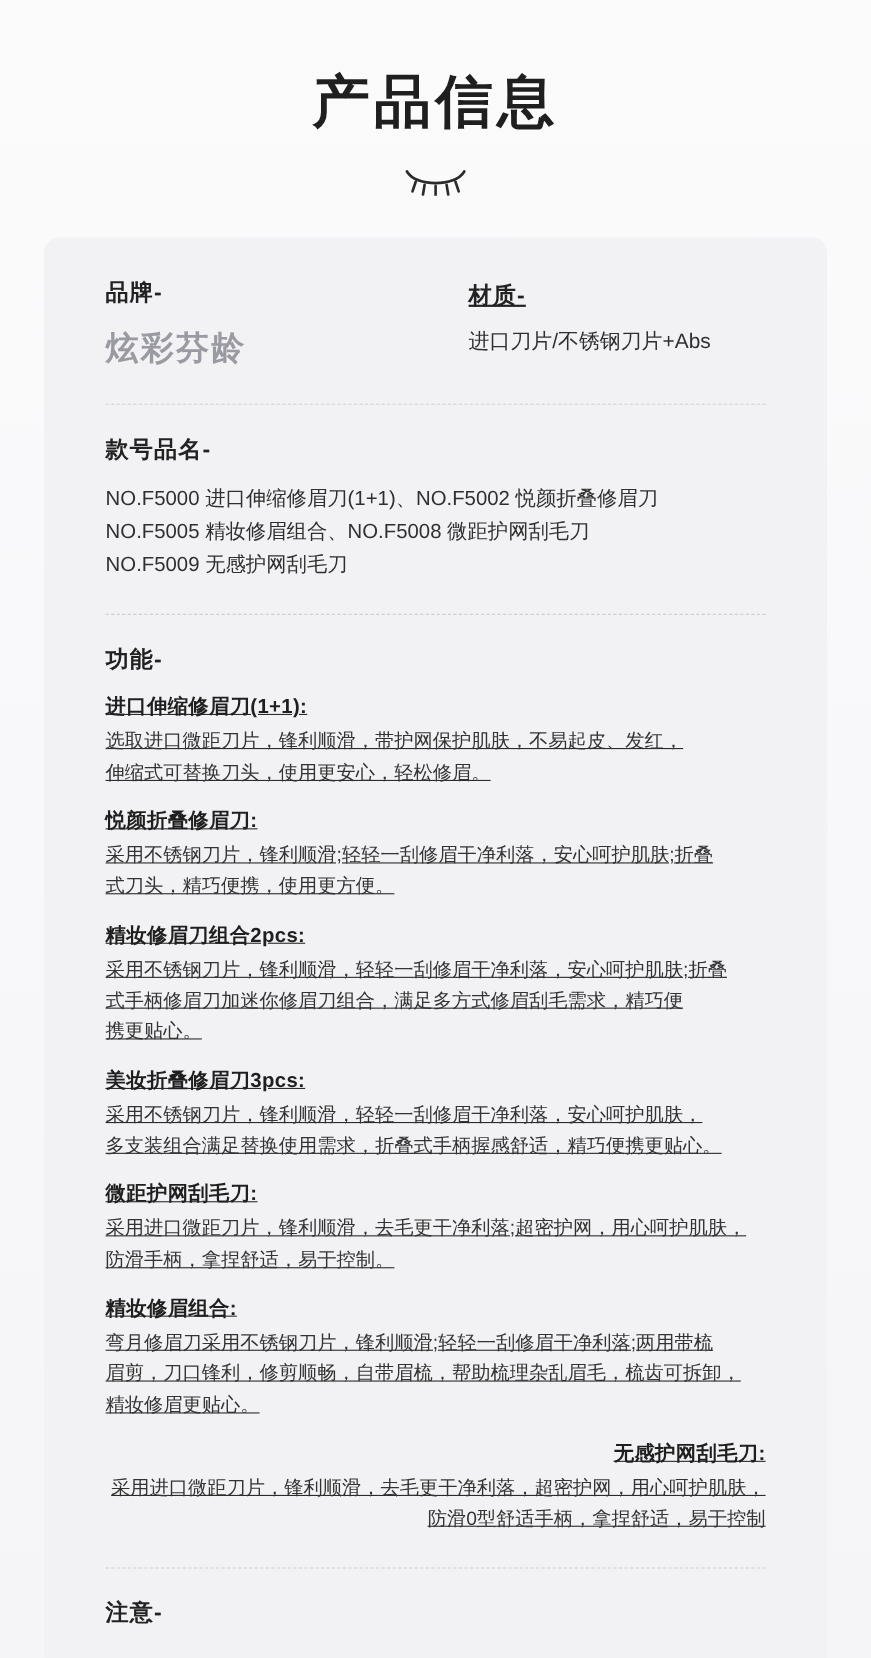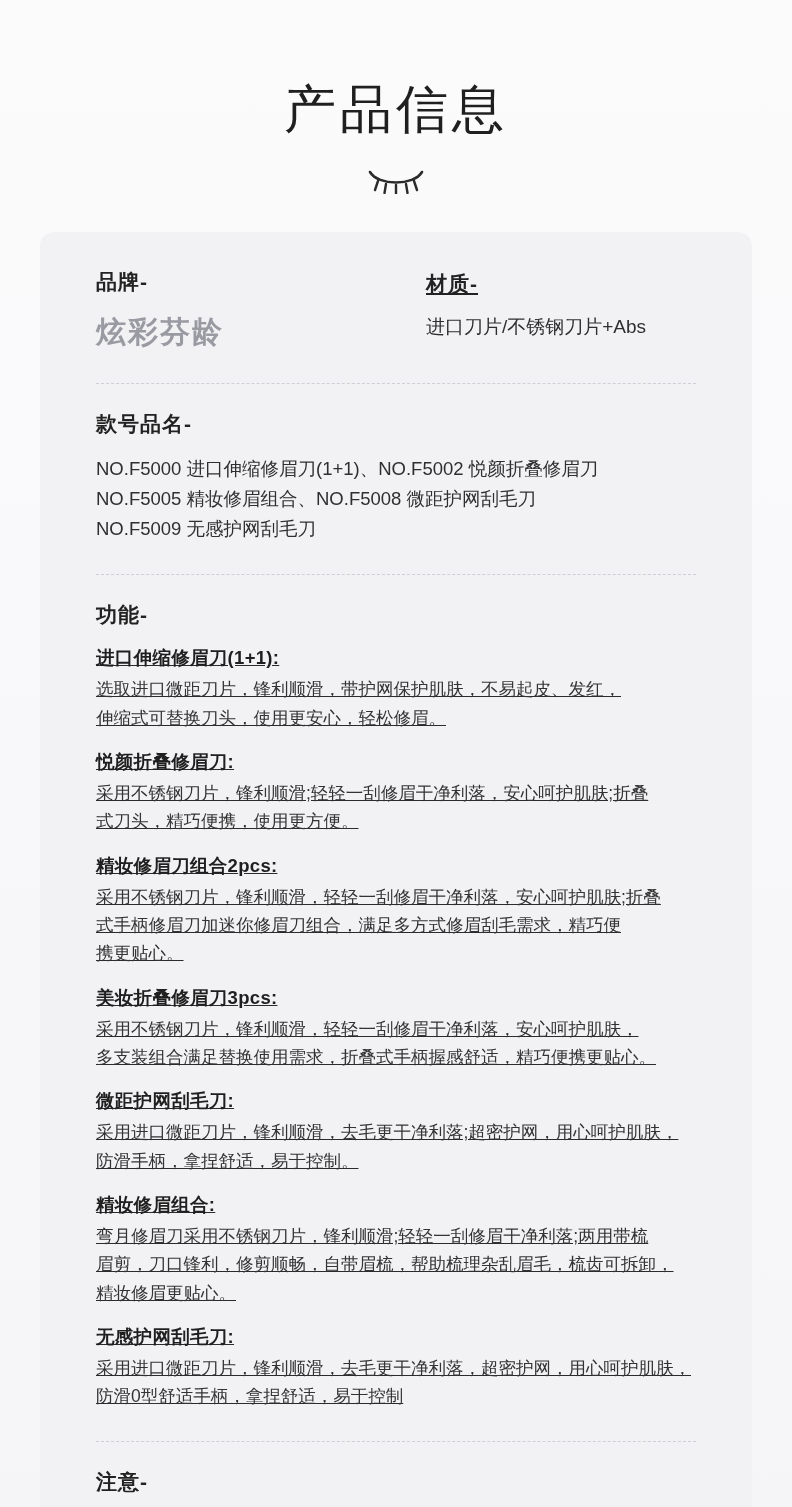--- a/index.html
+++ b/index.html
@@ -18,25 +18,25 @@
     background: linear-gradient(180deg, #fbfbfc 0%, #f5f5f8 100%);
     padding: 0;
     position: relative;
   }
   .hero {
     padding-top: 62px;
     text-align: center;
   }
   .hero-title {
     font-size: 52px;
-    font-weight: normal;
+    font-weight: bold;
     letter-spacing: 4px;
     color: #1f1f1f;
     line-height: 1.2;
-    margin: 16px;
+    margin: 0;
   }
   .hero-orn {
     margin-top: 26px;
     height: 30px;
     display: flex;
     align-items: center;
     justify-content: center;
   }
   .hero-orn svg { display: block; }
 
@@ -86,21 +86,21 @@
 
   .sku-list p {
     font-size: 18.5px;
     line-height: 1.62;
     color: #2f2f2f;
     margin: 0;
   }
 
   .func-block { margin-top: 4px; }
   .func-item { margin-bottom: 17px; text-decoration: underline; }
-  .func-item:last-child { margin-bottom: 0; }
+  .func-item:last-child { margin-bottom: 0; text-align: right; }
   .func-name {
     font-size: 18.5px;
     font-weight: bold;
     color: #1f1f1f;
     margin: 0 0 5px 0;
     letter-spacing: 0.3px;
   }
   .func-desc {
     font-size: 17.5px;
     line-height: 1.62;

